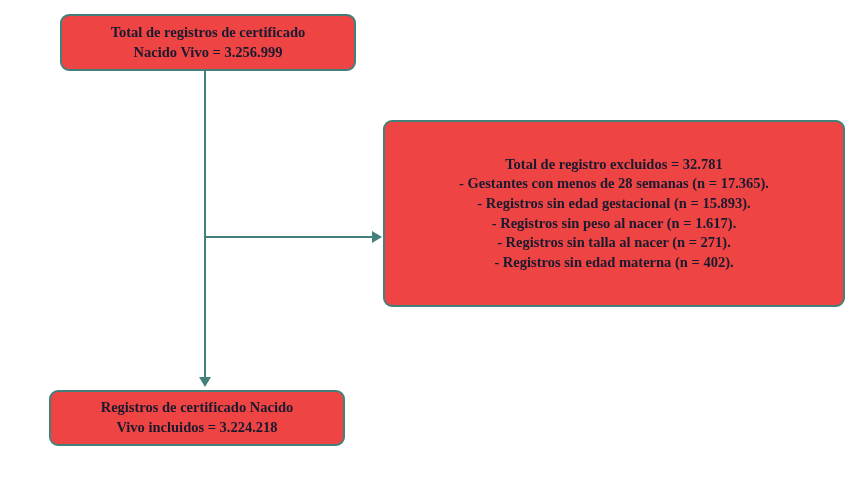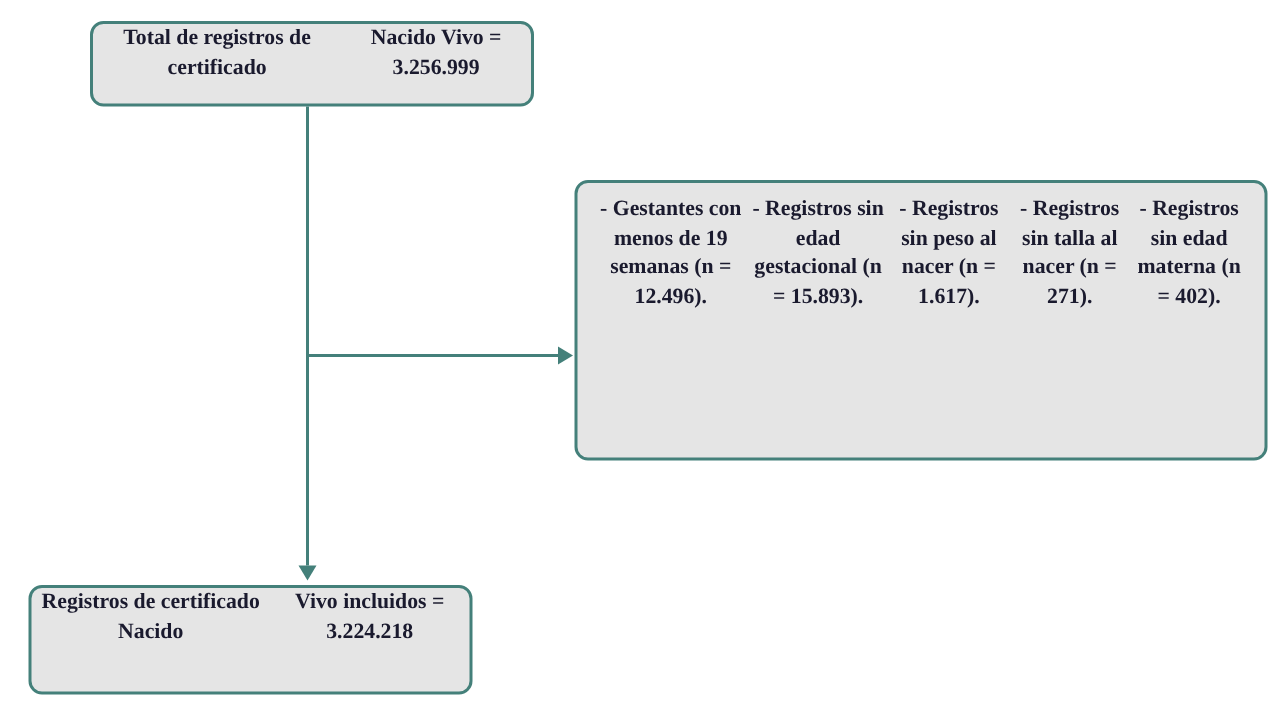--- a/index.html
+++ b/index.html
@@ -8,37 +8,37 @@
   .canvas {
     position: relative;
     width: 850px;
     height: 479px;
     background: #ffffff;
     overflow: hidden;
   }
 
   .box {
     position: absolute;
-    background: #e5e5e5;
+    background: #ef4444;
     border: 2px solid #44807a;
     border-radius: 9px;
     box-sizing: border-box;
     color: #1a1a2e;
     font-weight: bold;
     font-size: 14.5px;
     line-height: 1.35;
     text-align: center;
     display: flex;
-    flex-direction: row;
+    flex-direction: column;
     justify-content: center;
   }
 
   .top-box      { left: 60px;  top: 14px;  width: 296px; height: 57px; }
   .excluded-box { left: 383px; top: 120px; width: 462px; height: 187px; padding: 8px 10px; }
-  .bottom-box   { left: 19px;  top: 390px; width: 296px; height: 73px; }
+  .bottom-box   { left: 49px;  top: 390px; width: 296px; height: 56px; }
 
   .ex-line { white-space: pre-line; }
 
   .vline {
     position: absolute;
     left: 204px; top: 71px;
     width: 2px; height: 306px;
     background: #44807a;
   }
   .hline {
@@ -73,21 +73,22 @@
     <div>Total de registros de certificado</div>
     <div>Nacido Vivo = 3.256.999</div>
   </div>
 
   <div class="vline"></div>
   <div class="hline"></div>
   <div class="arrow-right"></div>
   <div class="arrow-down"></div>
 
   <div class="box excluded-box">
-    <div class="ex-line">- Gestantes con menos de 19 semanas (n = 12.496).</div>
+    <div class="ex-line">Total de registro excluidos = 32.781</div>
+    <div class="ex-line">- Gestantes con menos de 28 semanas (n = 17.365).</div>
     <div class="ex-line">- Registros sin edad gestacional (n = 15.893).</div>
     <div class="ex-line">- Registros sin peso al nacer (n = 1.617).</div>
     <div class="ex-line">- Registros sin talla al nacer (n = 271).</div>
     <div class="ex-line">- Registros sin edad materna (n = 402).</div>
   </div>
 
   <div class="box bottom-box">
     <div>Registros de certificado Nacido</div>
     <div>Vivo incluidos = 3.224.218</div>
   </div>

